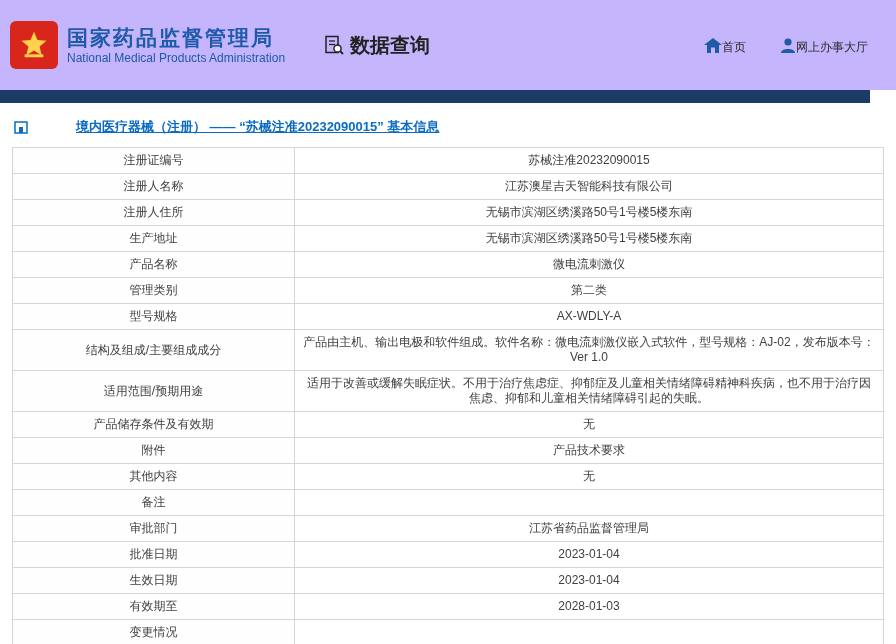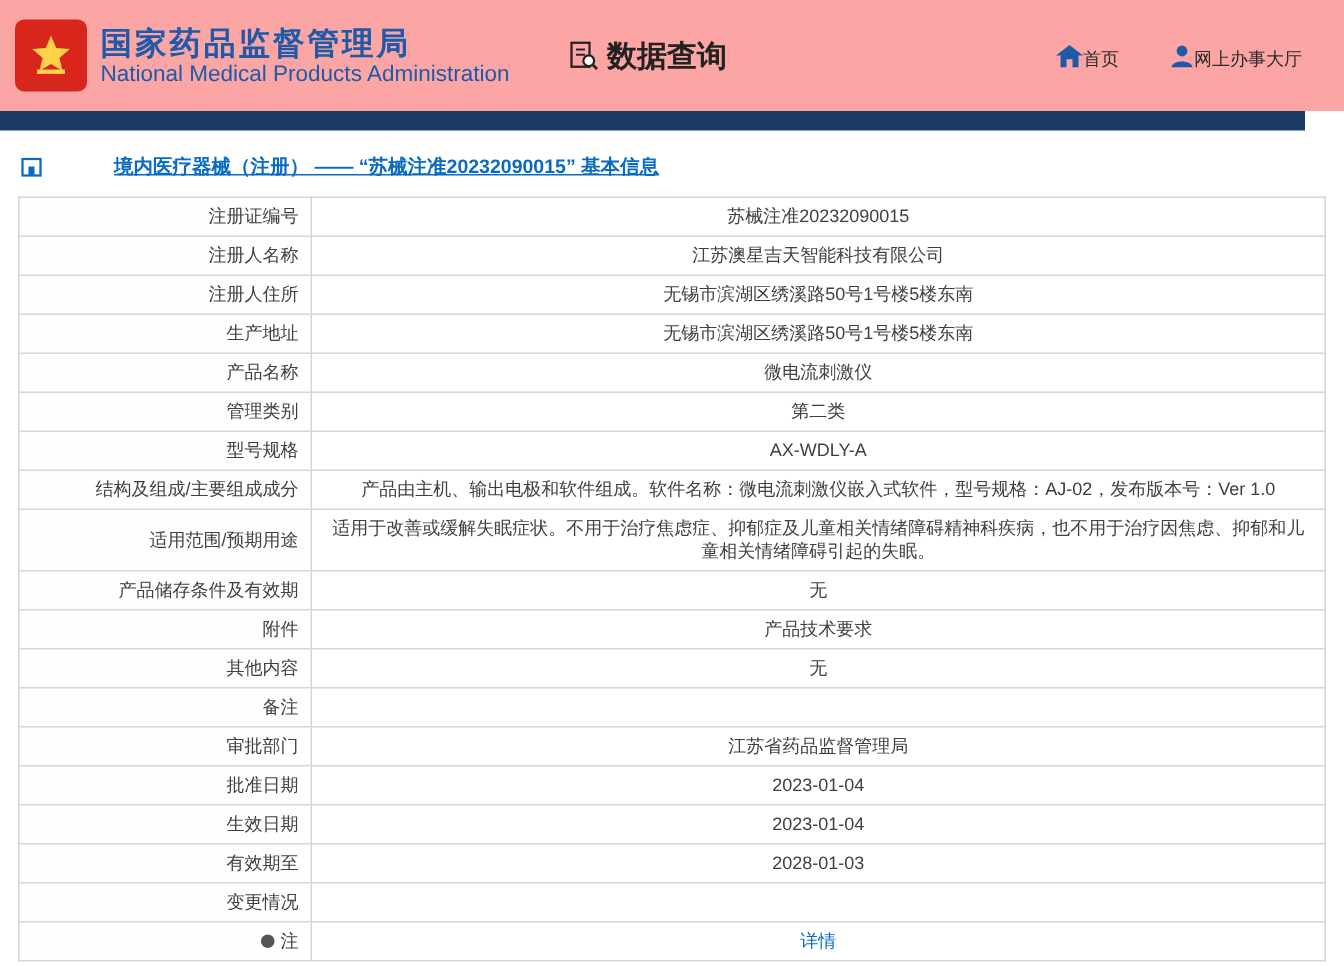--- a/index.html
+++ b/index.html
@@ -1,47 +1,47 @@
 <!DOCTYPE html>
 <html><head>
 <meta charset="utf-8">
 <style>
   * { margin: 0; padding: 0; box-sizing: border-box; }
   html, body { width: 896px; height: 644px; background: #ffffff; overflow: hidden;
     font-family: "Liberation Sans", "DejaVu Sans", sans-serif; }
 
   
-  .topbar { height: 74px; display: flex; padding: 0 28px 0 10px; background: #fca5a5; }
+  .topbar { height: 90px; display: flex; padding: 0 28px 0 10px; background: #c4b5fd; }
   .brand { display: flex; align-items: center; }
   .logo { width: 48px; height: 48px; background: #d8261c; border-radius: 6px;
     display: flex; align-items: center; justify-content: center; flex: 0 0 auto; }
   .brand-text { margin-left: 9px; }
   .brand-cn { color: #1e5aa7; font-size: 21px; font-weight: bold; letter-spacing: 2px; line-height: 26px; }
-  .brand-en { color: #1e5aa7; font-size: 15px; line-height: 14px; }
+  .brand-en { color: #1e5aa7; font-size: 12px; line-height: 14px; }
   .query-nav { display: flex; align-items: center; margin-left: 38px; cursor: pointer; }
   .query-nav .q-label { font-size: 20px; font-weight: bold; color: #222; margin-left: 5px; }
   .top-spacer { flex: 1; }
   .top-nav { display: flex; align-items: center; gap: 34px; }
   .top-nav-item { display: flex; flex-direction: row; align-items: center; cursor: pointer; }
   .top-nav-item .nav-label { font-size: 12px; color: #2b2b2b; margin-top: 4px; white-space: nowrap; }
 
   
   .navy-bar { height: 13px; width: 870px; background: #1d3b67; }
 
   
   .breadcrumb { margin: 15px 0 0 14px; display: flex; align-items: center; gap: 44px; }
   .breadcrumb .crumb-text { font-size: 13px; font-weight: bold; color: #0a6bc2;
     text-decoration: underline; margin-left: 4px; cursor: pointer; }
 
   
   .detail-wrap { margin: 11px 0 0 12px; }
   table.detail { border-collapse: collapse; width: 872px; table-layout: fixed; }
   table.detail td { border: 1px solid #d6d6d6; font-size: 12px; color: #404040;
     padding: 5px 8px; line-height: 15px; vertical-align: middle; }
-  td.lbl { width: 195px; text-align: right; color: #444; background: #fefefe; }
+  td.lbl { width: 282px; text-align: center; color: #444; background: #fefefe; }
   td.val { text-align: center; word-break: break-all; }
   td.val.empty { height: 25px; }
   a.detail-link { color: #0a6bc2; text-decoration: none; cursor: pointer; }
   .note-dot { display: inline-block; width: 9px; height: 9px; border-radius: 50%;
     background: #555; margin-right: 4px; vertical-align: -1px; }
 </style>
 </head>
 <body>
 
 <div class="topbar">

